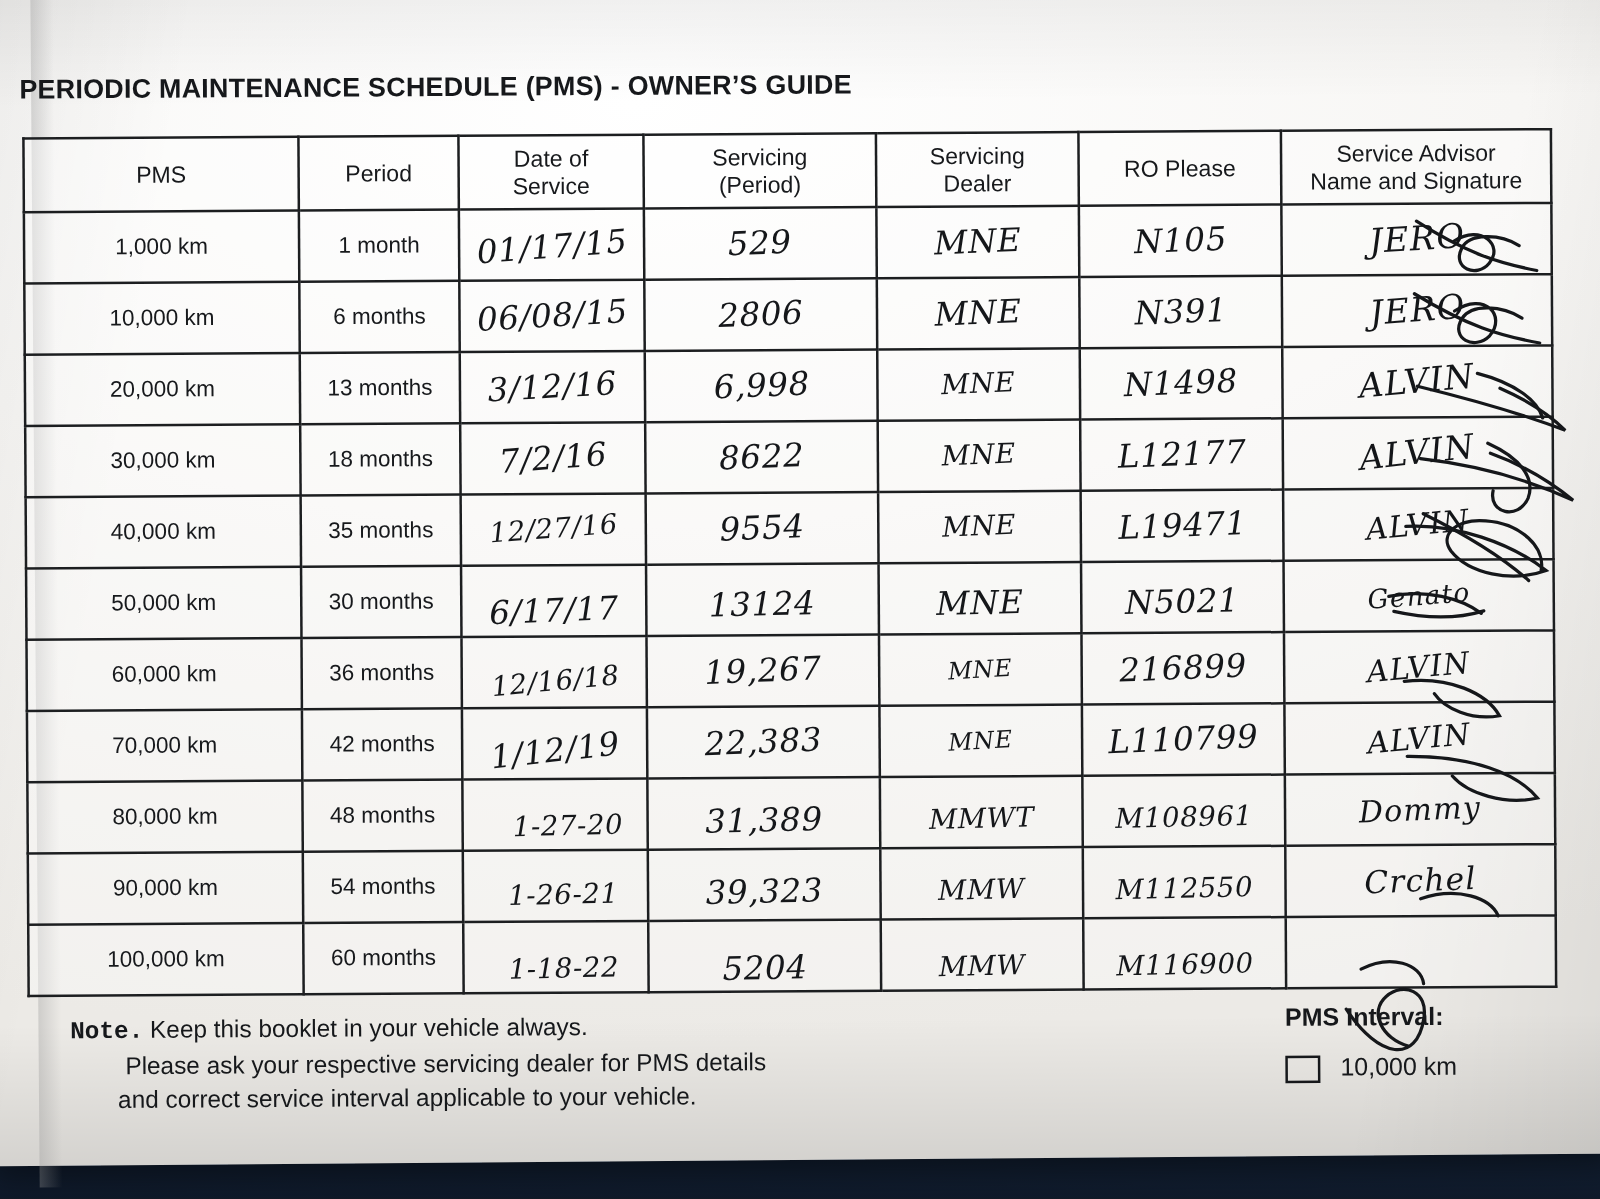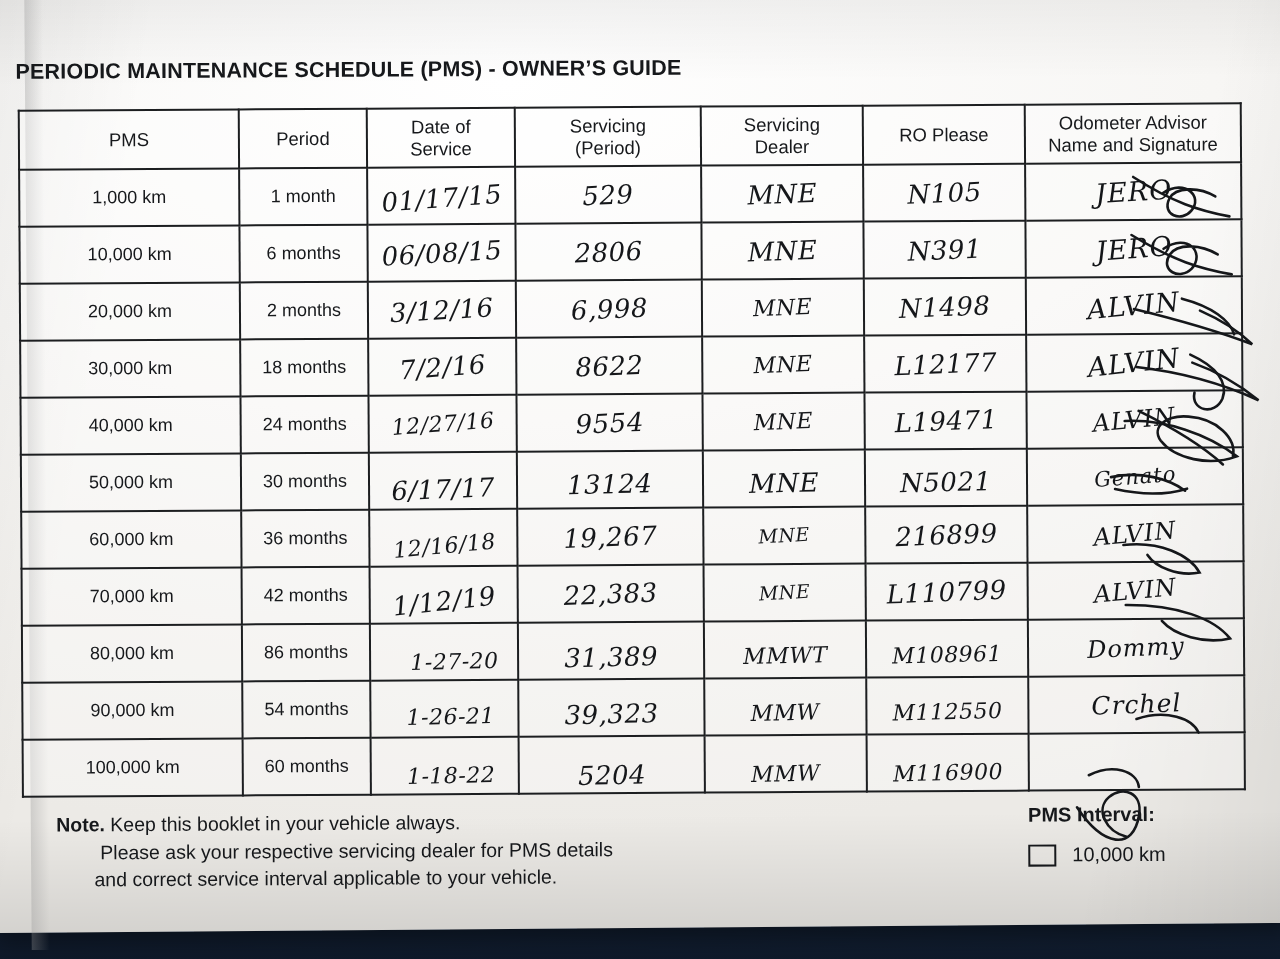--- a/index.html
+++ b/index.html
@@ -153,20 +153,21 @@
     position: absolute;
     left: 54px;
     top: 808px;
     width: 700px;
     font-size: 19.5px;
     line-height: 1.42;
     color: #16181b;
   }
   #note .note-label {
     font-weight: bold;
+    font-family: Liberation Mono, monospace;
   }
   #note .note-line2 { margin-left: 44px; }
   #note .note-line3 { margin-left: 38px; }
 
   #interval {
     position: absolute;
     right: 34px;
     top: 806px;
     width: 220px;
     text-align: left;
@@ -243,21 +244,21 @@
             <span>(Period)</span>
           </th>
           <th>
             <span>Servicing</span><br>
             <span>Dealer</span>
           </th>
           <th>
             <span>RO Please</span>
           </th>
           <th>
-            <span>Odometer Advisor</span><br>
+            <span>Service Advisor</span><br>
             <span>Name and Signature</span>
           </th>
         </tr>
       </thead>
       <tbody>
 
         <tr>
           <td>1,000 km</td>
           <td>1 month</td>
           <td><span class="hand" style="transform:rotate(-4deg) translateY(2px);">01/17/15</span></td>
@@ -272,41 +273,41 @@
           <td>6 months</td>
           <td><span class="hand" style="transform:rotate(-3deg);">06/08/15</span></td>
           <td><span class="hand" style="transform:rotate(-2deg);">2806</span></td>
           <td><span class="hand" style="transform:rotate(-2deg);">MNE</span></td>
           <td><span class="hand" style="transform:rotate(-2deg);">N391</span></td>
           <td><span class="sig" style="transform:rotate(-4deg);">JERO</span></td>
         </tr>
 
         <tr>
           <td>20,000 km</td>
-          <td>2 months</td>
+          <td>13 months</td>
           <td><span class="hand" style="transform:rotate(-3deg);">3/12/16</span></td>
           <td><span class="hand" style="transform:rotate(-2deg);">6,998</span></td>
           <td><span class="hand sm" style="transform:rotate(-2deg);">MNE</span></td>
           <td><span class="hand" style="transform:rotate(-2deg);">N1498</span></td>
           <td><span class="sig" style="transform:rotate(-5deg);">ALVIN</span></td>
         </tr>
 
         <tr>
           <td>30,000 km</td>
           <td>18 months</td>
           <td><span class="hand" style="transform:rotate(-4deg);">7/2/16</span></td>
           <td><span class="hand" style="transform:rotate(-2deg);">8622</span></td>
           <td><span class="hand sm" style="transform:rotate(-2deg);">MNE</span></td>
           <td><span class="hand" style="transform:rotate(-2deg);">L12177</span></td>
           <td><span class="sig" style="transform:rotate(-6deg);">ALVIN</span></td>
         </tr>
 
         <tr>
           <td>40,000 km</td>
-          <td>24 months</td>
+          <td>35 months</td>
           <td><span class="hand sm" style="transform:rotate(-4deg);">12/27/16</span></td>
           <td><span class="hand" style="transform:rotate(-2deg);">9554</span></td>
           <td><span class="hand sm" style="transform:rotate(-2deg);">MNE</span></td>
           <td><span class="hand" style="transform:rotate(-2deg);">L19471</span></td>
           <td><span class="sig" style="transform:rotate(-5deg);font-size:24px;">ALVIN</span></td>
         </tr>
 
         <tr>
           <td>50,000 km</td>
           <td>30 months</td>
@@ -332,21 +333,21 @@
           <td>42 months</td>
           <td><span class="hand" style="transform:rotate(-6deg) translateY(6px);">1/12/19</span></td>
           <td><span class="hand" style="transform:rotate(-2deg);">22,383</span></td>
           <td><span class="hand xs" style="transform:rotate(-3deg);">MNE</span></td>
           <td><span class="hand" style="transform:rotate(-2deg);">L110799</span></td>
           <td><span class="sig" style="transform:rotate(-5deg);font-size:24px;">ALVIN</span></td>
         </tr>
 
         <tr>
           <td>80,000 km</td>
-          <td>86 months</td>
+          <td>48 months</td>
           <td><span class="hand sm" style="transform:rotate(-1deg) translate(10px,10px);">1-27-20</span></td>
           <td><span class="hand" style="transform:rotate(-1deg) translateY(6px);">31,389</span></td>
           <td><span class="hand sm" style="transform:rotate(-1deg) translateY(6px);">MMWT</span></td>
           <td><span class="hand sm" style="transform:rotate(-1deg) translateY(6px);">M108961</span></td>
           <td><span class="sig" style="transform:rotate(-2deg);font-size:24px;">Dommy</span></td>
         </tr>
 
         <tr>
           <td>90,000 km</td>
           <td>54 months</td>

